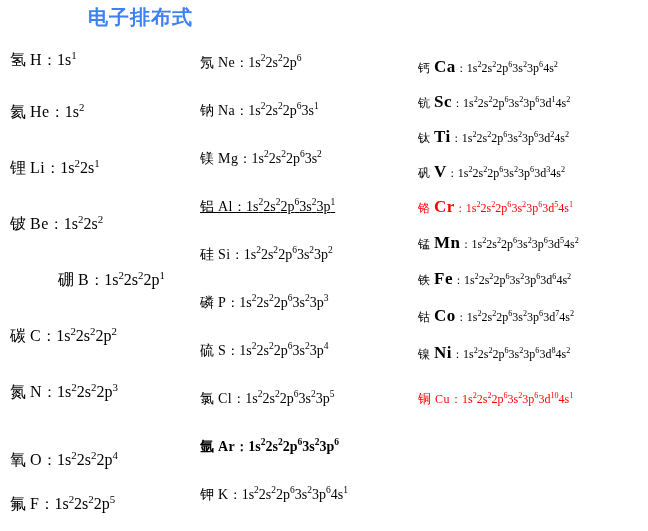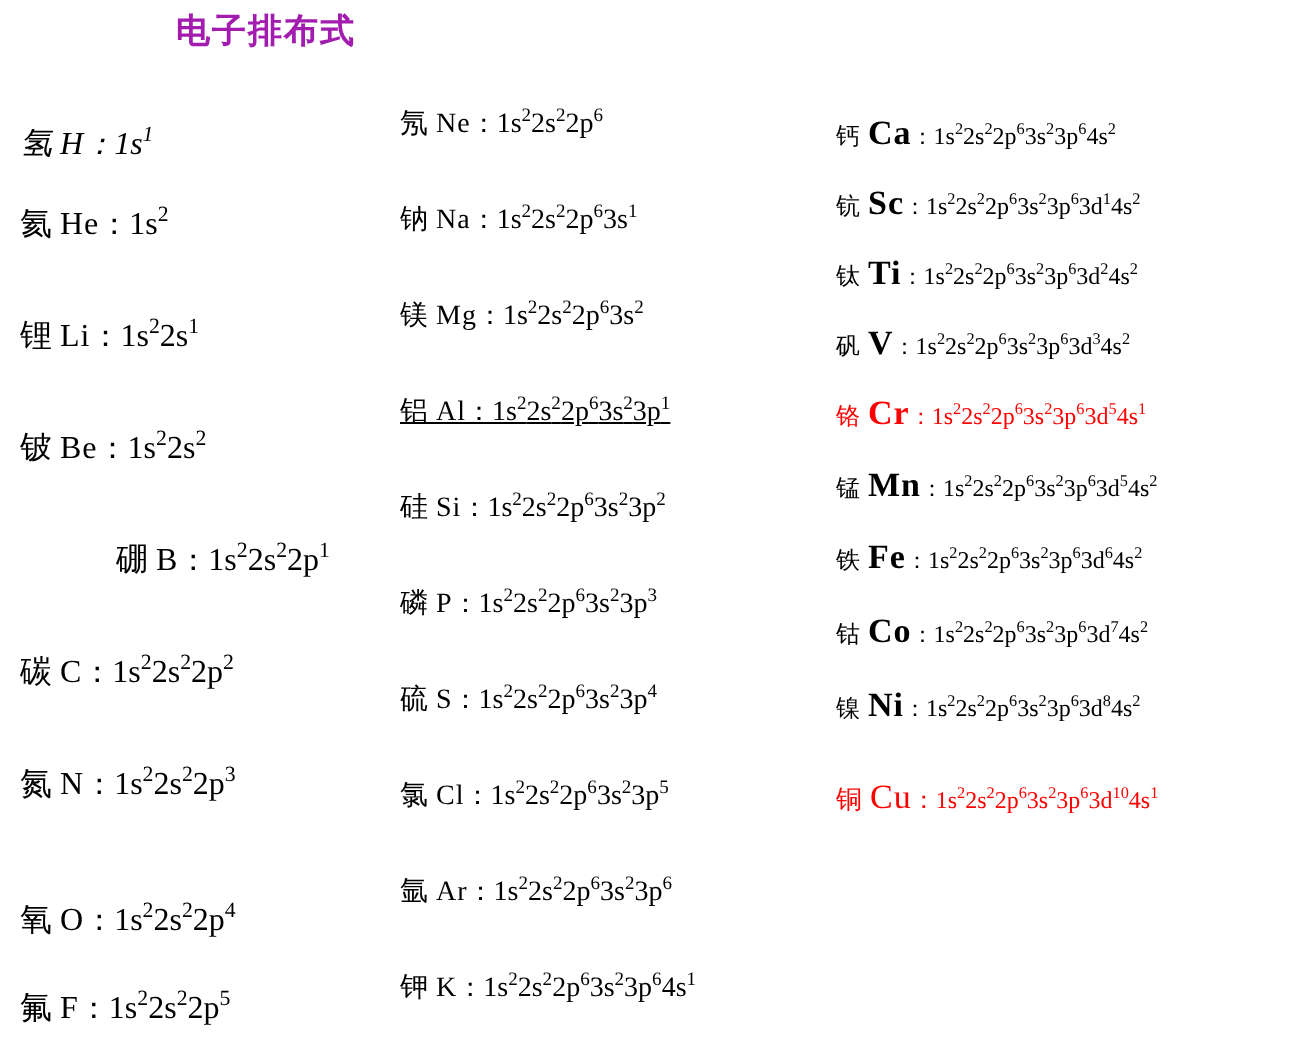--- a/index.html
+++ b/index.html
@@ -13,24 +13,24 @@
     font-family: "Liberation Serif", serif;
     color: #000000;
     overflow: hidden;
     position: relative;
   }
   #title {
     position: absolute;
     left: 88px;
     top: 4px;
     font-family: "Liberation Sans", sans-serif;
-    font-size: 17px;
+    font-size: 20px;
     font-weight: 600;
     letter-spacing: 1px;
-    color: #a21caf;
+    color: #3b82f6;
   }
   .column {
     position: absolute;
     top: 0;
   }
   #col1 { left: 10px; width: 190px; }
   #col2 { left: 200px; width: 215px; }
   #col3 { left: 418px; width: 225px; }
 
   .entry {
@@ -68,50 +68,50 @@
   .s-md .sym { font-size: 14px; }
   .s-md .colon { font-size: 13px; }
   .s-md .cfg { font-size: 14px; }
 
   .s-sm .cjk { font-size: 12px; }
   .s-sm .sym { font-size: 17px; font-weight: bold; }
   .s-sm .colon { font-size: 11px; }
   .s-sm .cfg { font-size: 12px; }
 
   .s-xs .cjk { font-size: 13px; }
-  .s-xs .sym { font-size: 17px; }
+  .s-xs .sym { font-size: 12px; }
   .s-xs .colon { font-size: 12px; }
   .s-xs .cfg { font-size: 12px; }
 </style>
 </head>
 <body>
 
 <div id="title">电子排布式</div>
 
 <div class="column" id="col1">
-    <div class="entry s-lg" style="top: 64px; font-style: italic;"><span class="cjk">氢</span> <span class="sym">H</span><span class="colon">：</span><span class="cfg">1s<sup>1</sup></span></div>
+    <div class="entry s-lg" style="top: 52px;"><span class="cjk">氢</span> <span class="sym">H</span><span class="colon">：</span><span class="cfg">1s<sup>1</sup></span></div>
     <div class="entry s-lg" style="top: 104px;"><span class="cjk">氦</span> <span class="sym">He</span><span class="colon">：</span><span class="cfg">1s<sup>2</sup></span></div>
     <div class="entry s-lg" style="top: 160px;"><span class="cjk">锂</span> <span class="sym">Li</span><span class="colon">：</span><span class="cfg">1s<sup>2</sup>2s<sup>1</sup></span></div>
     <div class="entry s-lg" style="top: 216px;"><span class="cjk">铍</span> <span class="sym">Be</span><span class="colon">：</span><span class="cfg">1s<sup>2</sup>2s<sup>2</sup></span></div>
     <div class="entry s-lg" style="top: 272px; margin-left: 48px;"><span class="cjk">硼</span> <span class="sym">B</span><span class="colon">：</span><span class="cfg">1s<sup>2</sup>2s<sup>2</sup>2p<sup>1</sup></span></div>
     <div class="entry s-lg" style="top: 328px;"><span class="cjk">碳</span> <span class="sym">C</span><span class="colon">：</span><span class="cfg">1s<sup>2</sup>2s<sup>2</sup>2p<sup>2</sup></span></div>
     <div class="entry s-lg" style="top: 384px;"><span class="cjk">氮</span> <span class="sym">N</span><span class="colon">：</span><span class="cfg">1s<sup>2</sup>2s<sup>2</sup>2p<sup>3</sup></span></div>
     <div class="entry s-lg" style="top: 452px;"><span class="cjk">氧</span> <span class="sym">O</span><span class="colon">：</span><span class="cfg">1s<sup>2</sup>2s<sup>2</sup>2p<sup>4</sup></span></div>
     <div class="entry s-lg" style="top: 496px;"><span class="cjk">氟</span> <span class="sym">F</span><span class="colon">：</span><span class="cfg">1s<sup>2</sup>2s<sup>2</sup>2p<sup>5</sup></span></div>
   </div>
 <div class="column" id="col2">
     <div class="entry s-md" style="top: 54px;"><span class="cjk">氖</span> <span class="sym">Ne</span><span class="colon">：</span><span class="cfg">1s<sup>2</sup>2s<sup>2</sup>2p<sup>6</sup></span></div>
     <div class="entry s-md" style="top: 102px;"><span class="cjk">钠</span> <span class="sym">Na</span><span class="colon">：</span><span class="cfg">1s<sup>2</sup>2s<sup>2</sup>2p<sup>6</sup>3s<sup>1</sup></span></div>
     <div class="entry s-md" style="top: 150px;"><span class="cjk">镁</span> <span class="sym">Mg</span><span class="colon">：</span><span class="cfg">1s<sup>2</sup>2s<sup>2</sup>2p<sup>6</sup>3s<sup>2</sup></span></div>
     <div class="entry s-md" style="top: 198px; text-decoration: underline;"><span class="cjk">铝</span> <span class="sym">Al</span><span class="colon">：</span><span class="cfg">1s<sup>2</sup>2s<sup>2</sup>2p<sup>6</sup>3s<sup>2</sup>3p<sup>1</sup></span></div>
     <div class="entry s-md" style="top: 246px;"><span class="cjk">硅</span> <span class="sym">Si</span><span class="colon">：</span><span class="cfg">1s<sup>2</sup>2s<sup>2</sup>2p<sup>6</sup>3s<sup>2</sup>3p<sup>2</sup></span></div>
     <div class="entry s-md" style="top: 294px;"><span class="cjk">磷</span> <span class="sym">P</span><span class="colon">：</span><span class="cfg">1s<sup>2</sup>2s<sup>2</sup>2p<sup>6</sup>3s<sup>2</sup>3p<sup>3</sup></span></div>
     <div class="entry s-md" style="top: 342px;"><span class="cjk">硫</span> <span class="sym">S</span><span class="colon">：</span><span class="cfg">1s<sup>2</sup>2s<sup>2</sup>2p<sup>6</sup>3s<sup>2</sup>3p<sup>4</sup></span></div>
     <div class="entry s-md" style="top: 390px;"><span class="cjk">氯</span> <span class="sym">Cl</span><span class="colon">：</span><span class="cfg">1s<sup>2</sup>2s<sup>2</sup>2p<sup>6</sup>3s<sup>2</sup>3p<sup>5</sup></span></div>
-    <div class="entry s-md" style="top: 438px;"><span class="cjk">氩</span> <span class="sym">Ar</span><span class="colon">：</span><span class="cfg">1s<sup>2</sup>2s<sup>2</sup>2p<sup>6</sup>3s<sup>2</sup>3p<sup>6</sup></span></div>
+    <div class="entry s-md" style="top: 438px; font-weight: bold;"><span class="cjk">氩</span> <span class="sym">Ar</span><span class="colon">：</span><span class="cfg">1s<sup>2</sup>2s<sup>2</sup>2p<sup>6</sup>3s<sup>2</sup>3p<sup>6</sup></span></div>
     <div class="entry s-md" style="top: 486px;"><span class="cjk">钾</span> <span class="sym">K</span><span class="colon">：</span><span class="cfg">1s<sup>2</sup>2s<sup>2</sup>2p<sup>6</sup>3s<sup>2</sup>3p<sup>6</sup>4s<sup>1</sup></span></div>
   </div>
 <div class="column" id="col3">
     <div class="entry s-sm" style="top: 58px;"><span class="cjk">钙</span> <span class="sym">Ca</span><span class="colon">：</span><span class="cfg">1s<sup>2</sup>2s<sup>2</sup>2p<sup>6</sup>3s<sup>2</sup>3p<sup>6</sup>4s<sup>2</sup></span></div>
     <div class="entry s-sm" style="top: 93px;"><span class="cjk">钪</span> <span class="sym">Sc</span><span class="colon">：</span><span class="cfg">1s<sup>2</sup>2s<sup>2</sup>2p<sup>6</sup>3s<sup>2</sup>3p<sup>6</sup>3d<sup>1</sup>4s<sup>2</sup></span></div>
     <div class="entry s-sm" style="top: 128px;"><span class="cjk">钛</span> <span class="sym">Ti</span><span class="colon">：</span><span class="cfg">1s<sup>2</sup>2s<sup>2</sup>2p<sup>6</sup>3s<sup>2</sup>3p<sup>6</sup>3d<sup>2</sup>4s<sup>2</sup></span></div>
     <div class="entry s-sm" style="top: 163px;"><span class="cjk">矾</span> <span class="sym">V</span><span class="colon">：</span><span class="cfg">1s<sup>2</sup>2s<sup>2</sup>2p<sup>6</sup>3s<sup>2</sup>3p<sup>6</sup>3d<sup>3</sup>4s<sup>2</sup></span></div>
     <div class="entry s-sm red" style="top: 198px;"><span class="cjk">铬</span> <span class="sym">Cr</span><span class="colon">：</span><span class="cfg">1s<sup>2</sup>2s<sup>2</sup>2p<sup>6</sup>3s<sup>2</sup>3p<sup>6</sup>3d<sup>5</sup>4s<sup>1</sup></span></div>
     <div class="entry s-sm" style="top: 234px;"><span class="cjk">锰</span> <span class="sym">Mn</span><span class="colon">：</span><span class="cfg">1s<sup>2</sup>2s<sup>2</sup>2p<sup>6</sup>3s<sup>2</sup>3p<sup>6</sup>3d<sup>5</sup>4s<sup>2</sup></span></div>
     <div class="entry s-sm" style="top: 270px;"><span class="cjk">铁</span> <span class="sym">Fe</span><span class="colon">：</span><span class="cfg">1s<sup>2</sup>2s<sup>2</sup>2p<sup>6</sup>3s<sup>2</sup>3p<sup>6</sup>3d<sup>6</sup>4s<sup>2</sup></span></div>

